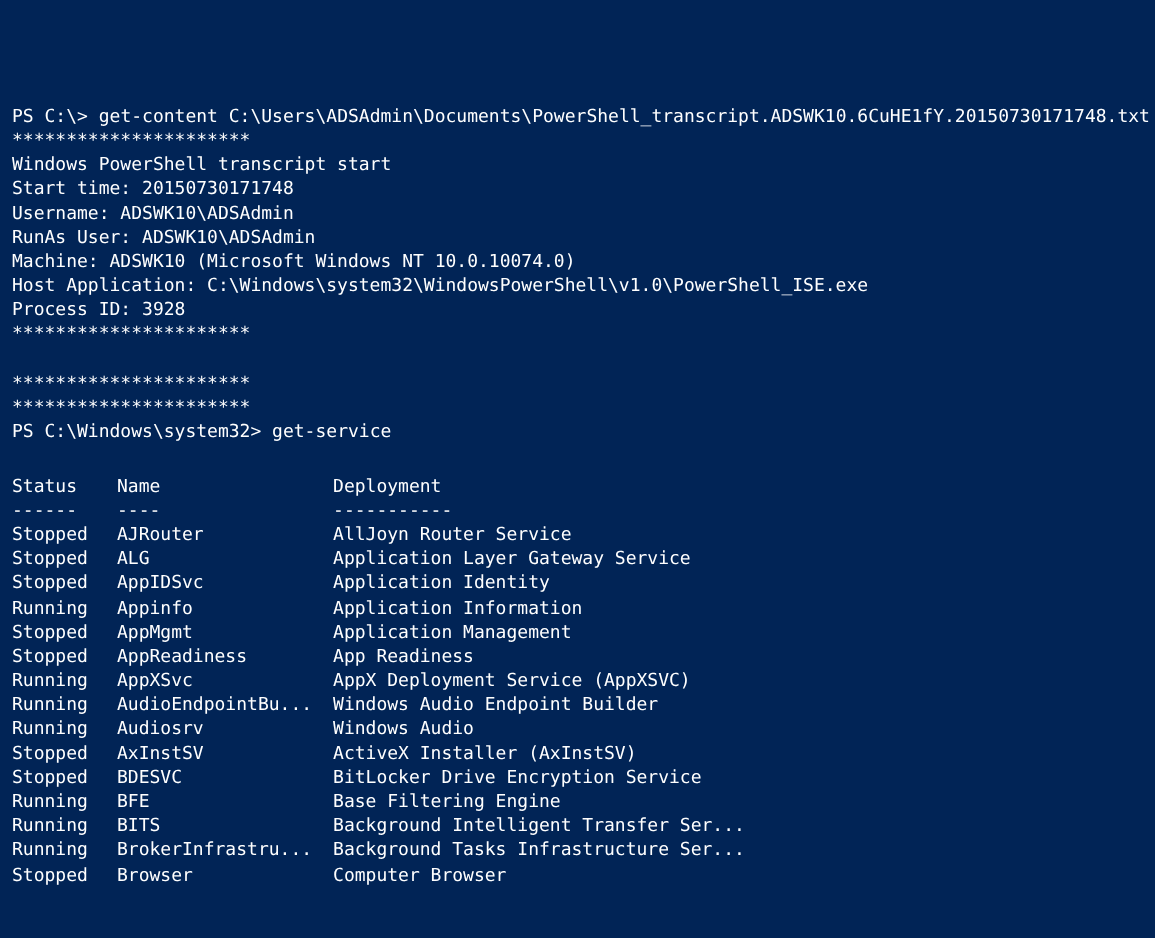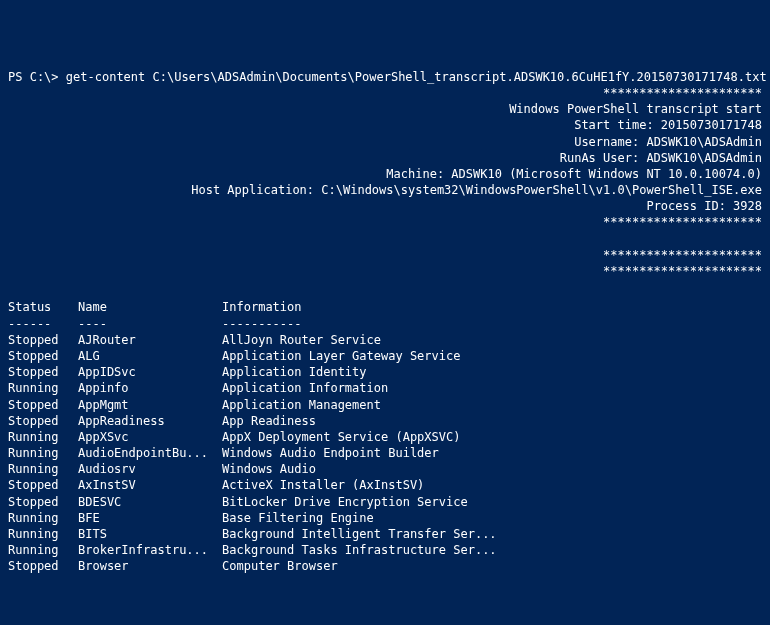--- a/index.html
+++ b/index.html
@@ -12,41 +12,41 @@
       color: #ffffff;
       font-family: 'Lucida Console', 'Consolas', monospace;
       font-size: 12px;
       line-height: 1.35;
       padding: 4px 8px;
       width: 770px;
       height: 625px;
       overflow: hidden;
       white-space: pre;
     }
-    .line { display: block; text-align: right; }
+    .line { display: block; }
     table {
       border-collapse: collapse;
       margin-top: 4px;
     }
     td {
       padding-right: 14px;
       white-space: pre;
       margin-left: 18px;
     }
     .col-status { width: 70px; }
     .col-name { width: 140px; }
   </style>
 </head>
 <body>
 
 
 
 <div><span class="line"><span>PS C:\&gt;</span> <span>get-content C:\Users\ADSAdmin\Documents\PowerShell_transcript.ADSWK10.6CuHE1fY.20150730171748.txt</span></span><span class="line">**********************</span><span class="line">Windows PowerShell transcript start</span><span class="line">Start time: 20150730171748</span><span class="line">Username: ADSWK10\ADSAdmin</span><span class="line">RunAs User: ADSWK10\ADSAdmin</span><span class="line">Machine: ADSWK10 (Microsoft Windows NT 10.0.10074.0)</span><span class="line">Host Application: C:\Windows\system32\WindowsPowerShell\v1.0\PowerShell_ISE.exe</span><span class="line">Process ID: 3928</span><span class="line">**********************</span>
-<span class="line">**********************</span><span class="line">**********************</span>
+<span class="line">**********************</span><span class="line">**********************</span><span class="line"><span>PS C:\Windows\system32&gt;</span> <span>get-service</span></span>
 <table>
-<tbody><tr><td class="col-status">Status</td><td class="col-name">Name</td><td>Information</td></tr>
+<tbody><tr><td class="col-status">Status</td><td class="col-name">Name</td><td>Deployment</td></tr>
 <tr><td class="col-status">------</td><td class="col-name">----</td><td>-----------</td></tr>
 </tbody><tbody id="service-rows"><tr><td class="col-status">Stopped</td><td class="col-name">AJRouter</td><td>AllJoyn Router Service</td></tr><tr><td class="col-status">Stopped</td><td class="col-name">ALG</td><td>Application Layer Gateway Service</td></tr><tr><td class="col-status">Stopped</td><td class="col-name">AppIDSvc</td><td>Application Identity</td></tr><tr><td class="col-status">Running</td><td class="col-name">Appinfo</td><td>Application Information</td></tr><tr><td class="col-status">Stopped</td><td class="col-name">AppMgmt</td><td>Application Management</td></tr><tr><td class="col-status">Stopped</td><td class="col-name">AppReadiness</td><td>App Readiness</td></tr><tr><td class="col-status">Running</td><td class="col-name">AppXSvc</td><td>AppX Deployment Service (AppXSVC)</td></tr><tr><td class="col-status">Running</td><td class="col-name">AudioEndpointBu...</td><td>Windows Audio Endpoint Builder</td></tr><tr><td class="col-status">Running</td><td class="col-name">Audiosrv</td><td>Windows Audio</td></tr><tr><td class="col-status">Stopped</td><td class="col-name">AxInstSV</td><td>ActiveX Installer (AxInstSV)</td></tr><tr><td class="col-status">Stopped</td><td class="col-name">BDESVC</td><td>BitLocker Drive Encryption Service</td></tr><tr><td class="col-status">Running</td><td class="col-name">BFE</td><td>Base Filtering Engine</td></tr><tr><td class="col-status">Running</td><td class="col-name">BITS</td><td>Background Intelligent Transfer Ser...</td></tr><tr><td class="col-status">Running</td><td class="col-name">BrokerInfrastru...</td><td>Background Tasks Infrastructure Ser...</td></tr><tr><td class="col-status">Stopped</td><td class="col-name">Browser</td><td>Computer Browser</td></tr></tbody>
 </table>
 </div>
 
 
 
 
 </body></html>

